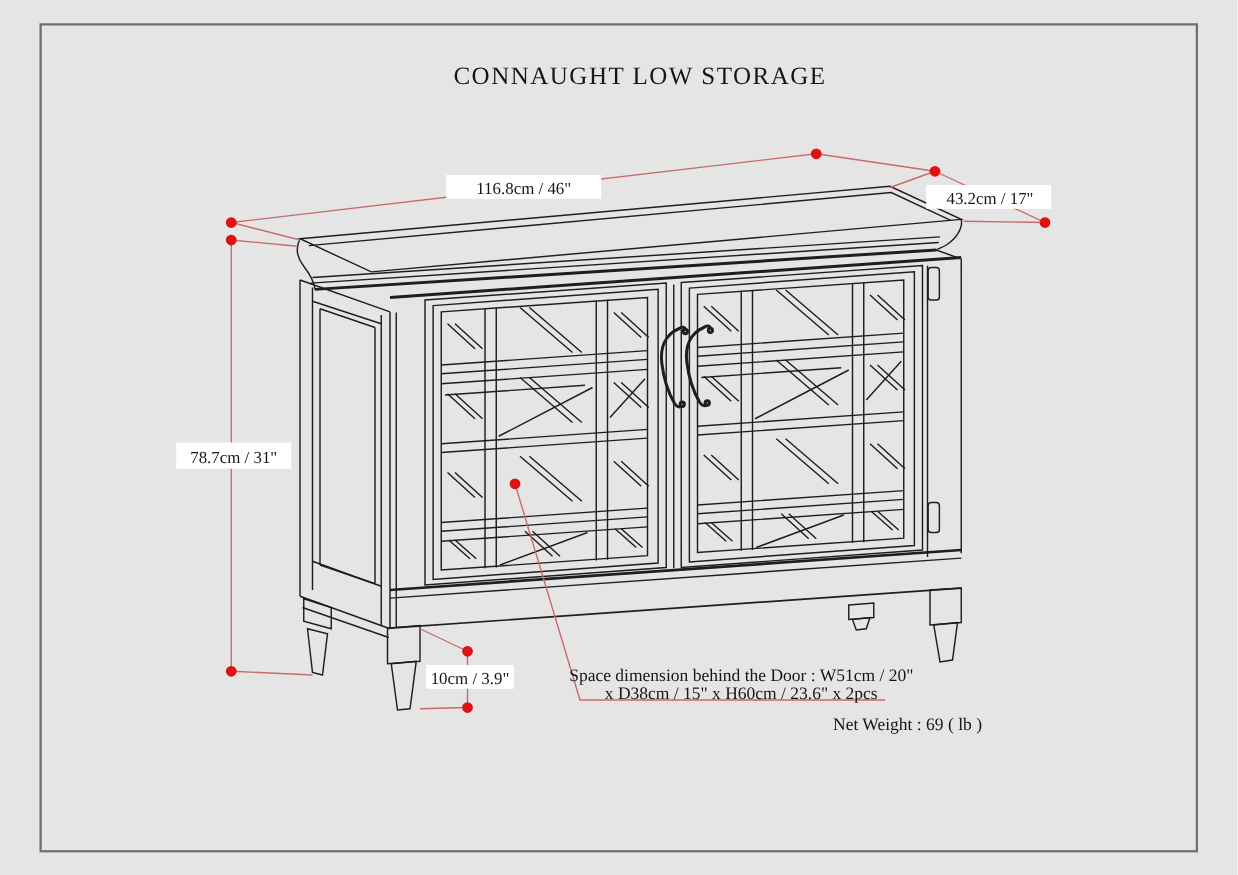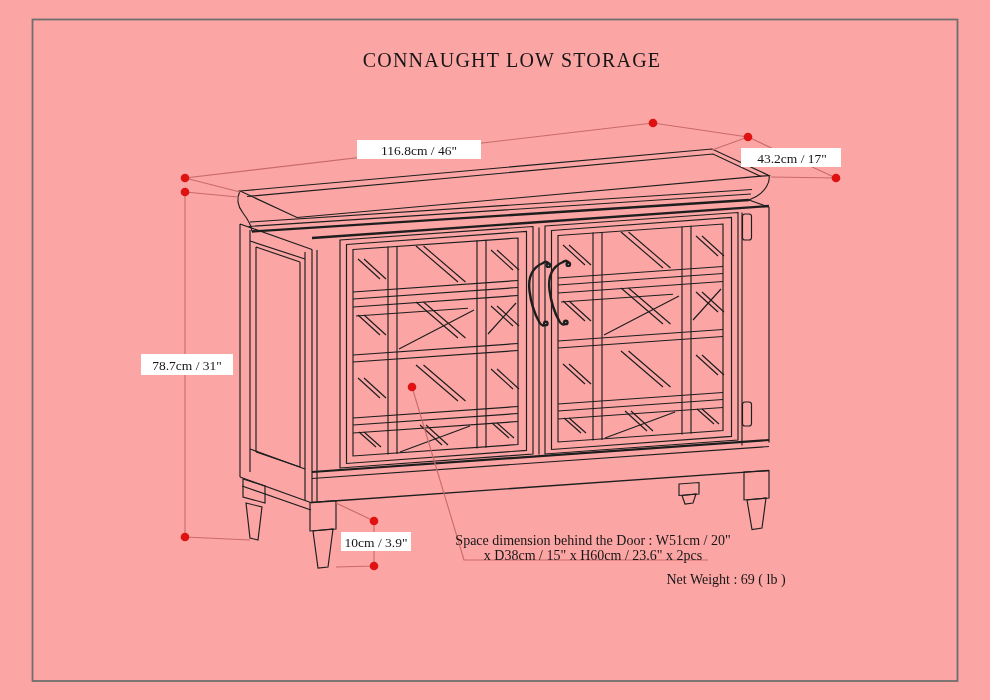--- a/index.html
+++ b/index.html
@@ -1,16 +1,16 @@
 <!DOCTYPE html>
 <html><head>
 <meta charset="utf-8">
 <style>
   html,body{margin:0;padding:0;background:#ffffff;}
-  .page{position:relative;width:990px;height:700px;background:#fca5a5;overflow:hidden;}
+  .page{position:relative;width:990px;height:700px;background:#e5e5e5;overflow:hidden;}
   svg{position:absolute;left:0;top:0;}
   svg text{font-family:"Liberation Serif","DejaVu Serif",serif;fill:#161616;}
   .title-text{font-size:20px;letter-spacing:1.2px;}
   .dim-label{font-size:13.5px;}
   .note-text{font-size:14px;}
   .ink{stroke:#1e1e1e;fill:none;}
   .red{stroke:#c96a6a;fill:none;stroke-width:1.1;}
   .dot{fill:#e01111;stroke:none;}
   .whitebg{fill:#ffffff;stroke:none;}
 </style>

